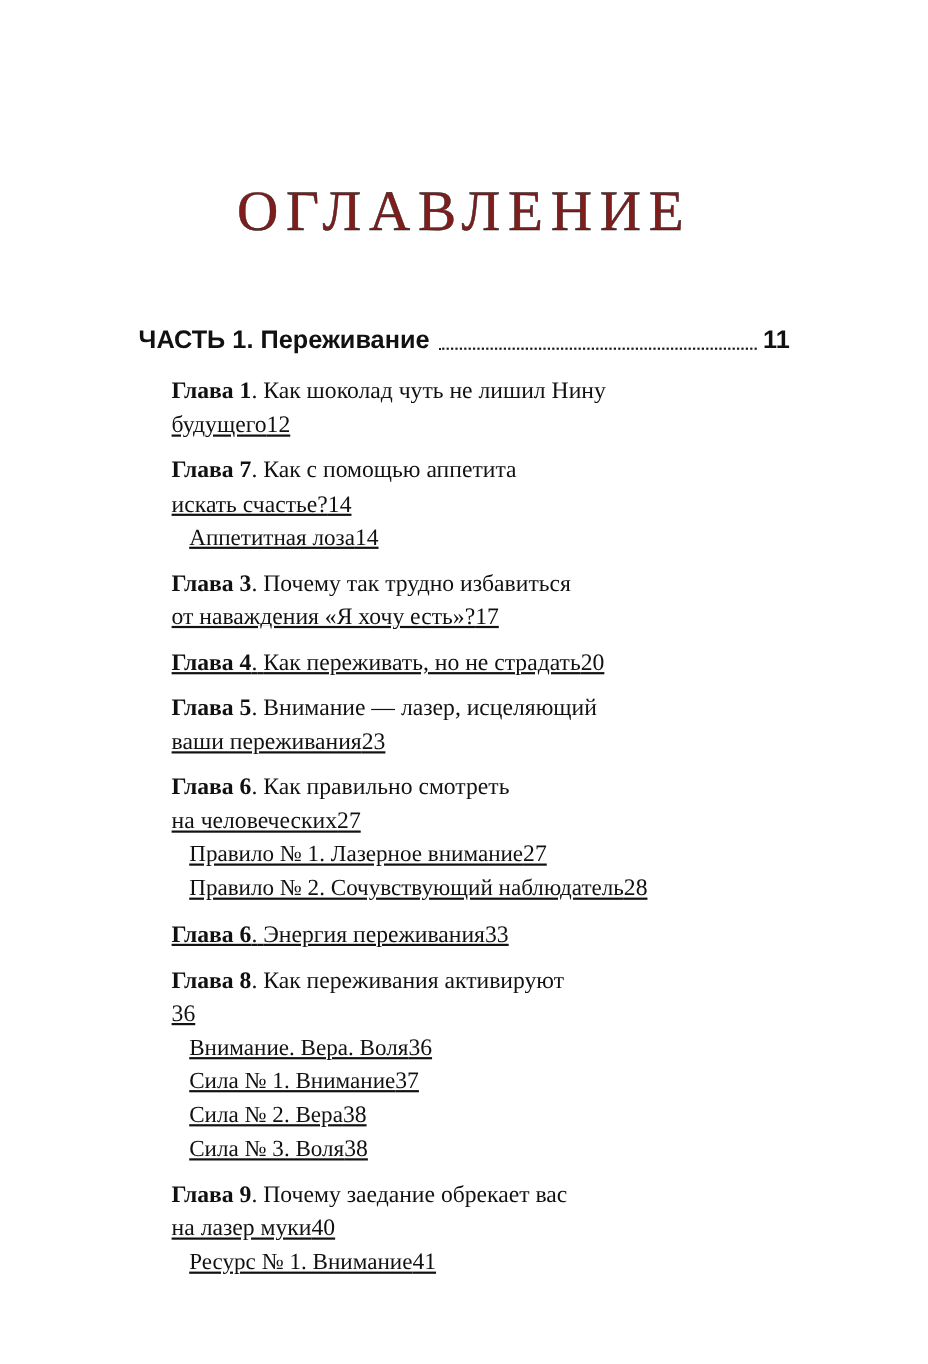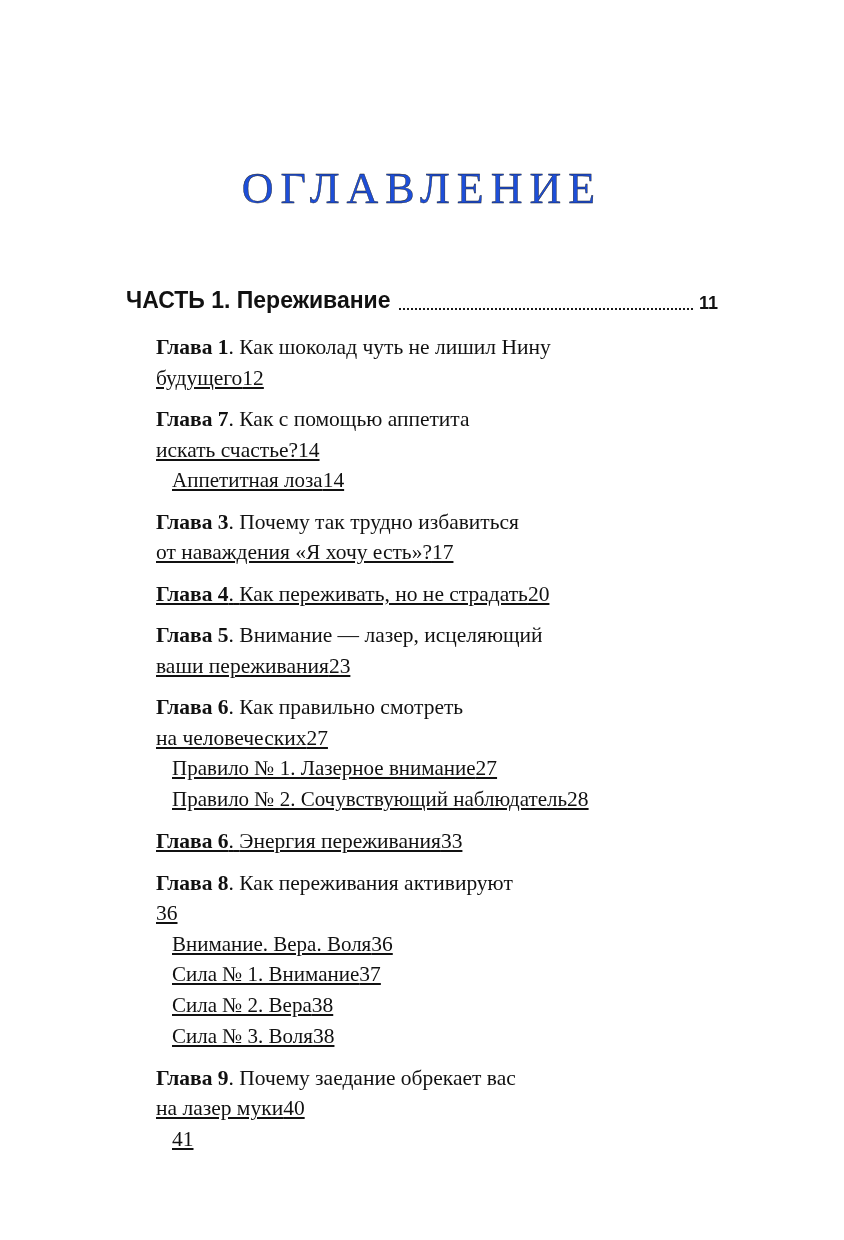--- a/index.html
+++ b/index.html
@@ -16,24 +16,24 @@
   }
   .page {
     position: relative;
     width: 844px;
     height: 1240px;
     box-sizing: border-box;
   }
   .toc-title {
     text-align: center;
     font-family: "Liberation Serif", serif;
-    font-size: 44px;
+    font-size: 52px;
     letter-spacing: 7px;
     font-weight: 400;
-    color: #1d4ed8;
+    color: #7f1d1d;
     margin: 0;
     padding-top: 163px;
     -webkit-text-stroke: 0.4px #1a1a1a;
   }
   .toc-body {
     margin: 0 auto;
     padding-top: 73px;
     width: 592px;
   }
   .row {
@@ -62,21 +62,21 @@
   .part {
     font-family: "Liberation Sans", sans-serif;
     font-size: 23px;
     font-weight: bold;
     margin-top: 0;
     margin-bottom: 18px;
   }
   .part .pg {
     font-family: "Liberation Sans", sans-serif;
     font-weight: bold;
-    font-size: 18px;
+    font-size: 23px;
   }
   .part .leader {
     border-bottom: 2.5px dotted #1a1a1a;
     top: -4px;
   }
   .part .part-num {
     font-weight: bold;
   }
 
   
@@ -229,19 +229,20 @@
     </div>
 
     <div class="chapter">
       <span class="line1"><span class="ch-label">Глава 9</span><span>.</span>&nbsp;<span>Почему заедание обрекает вас</span></span>
       <span class="line2">
         <span class="txt">на лазер муки</span>
         <span class="leader"></span>
         <span class="pg">40</span>
       </span>
       <span class="line2 sub">
+        <span class="txt">Ресурс № 1. Внимание</span>
         <span class="leader"></span>
         <span class="pg">41</span>
       </span>
     </div>
 
   </div>
 </div>
 
 </body></html>

